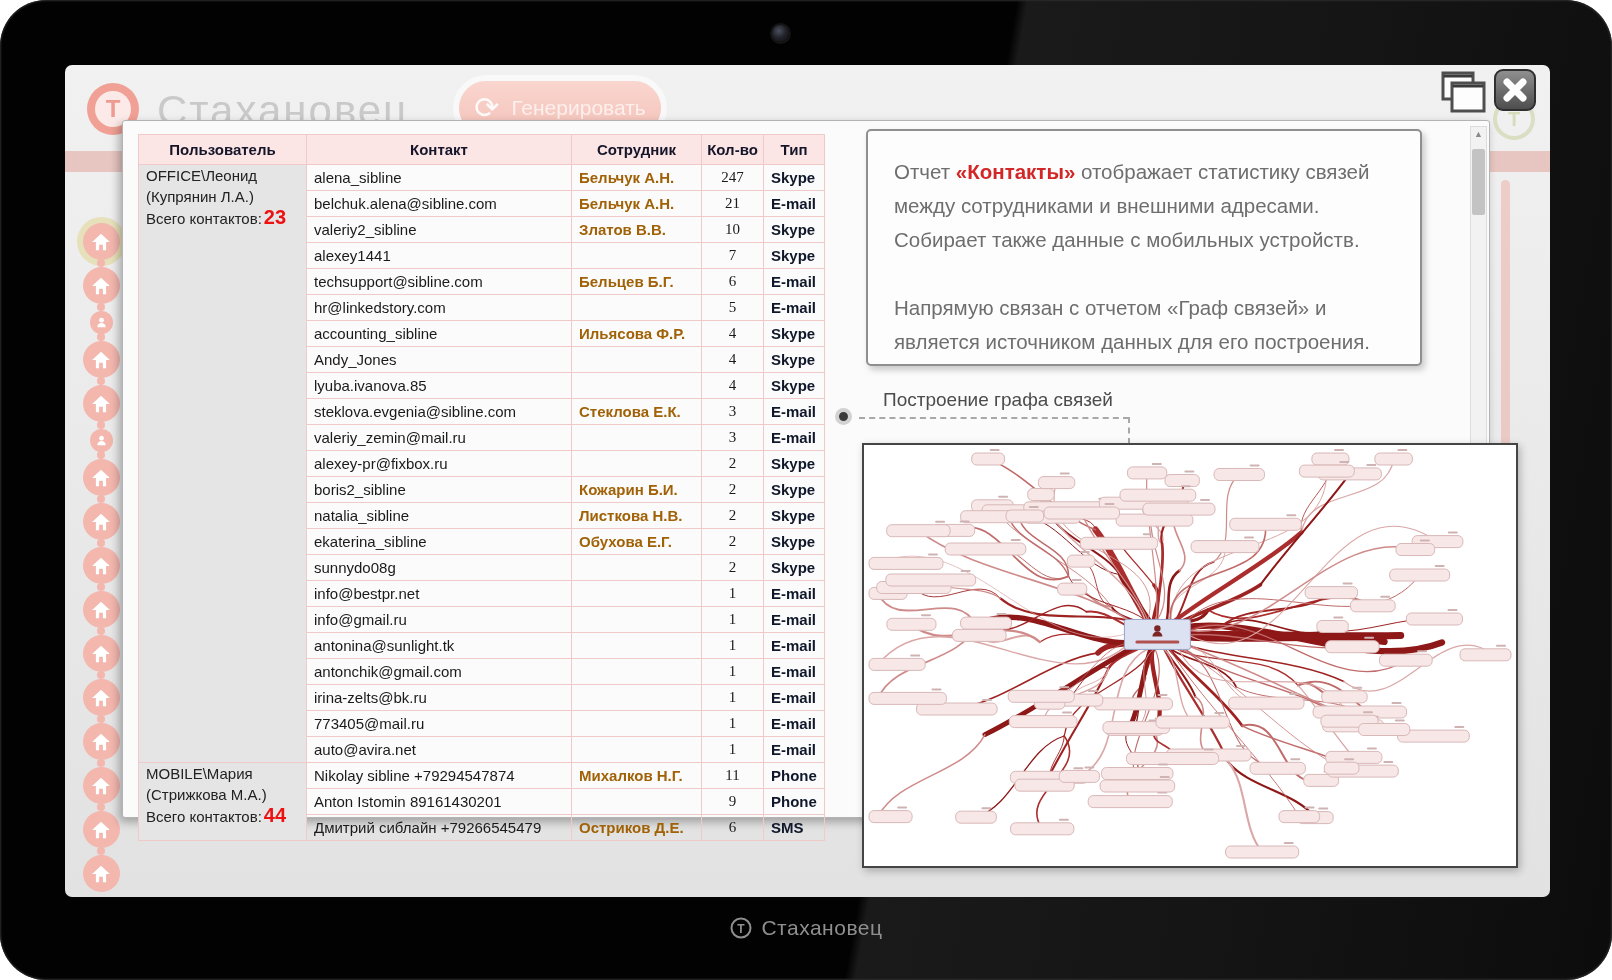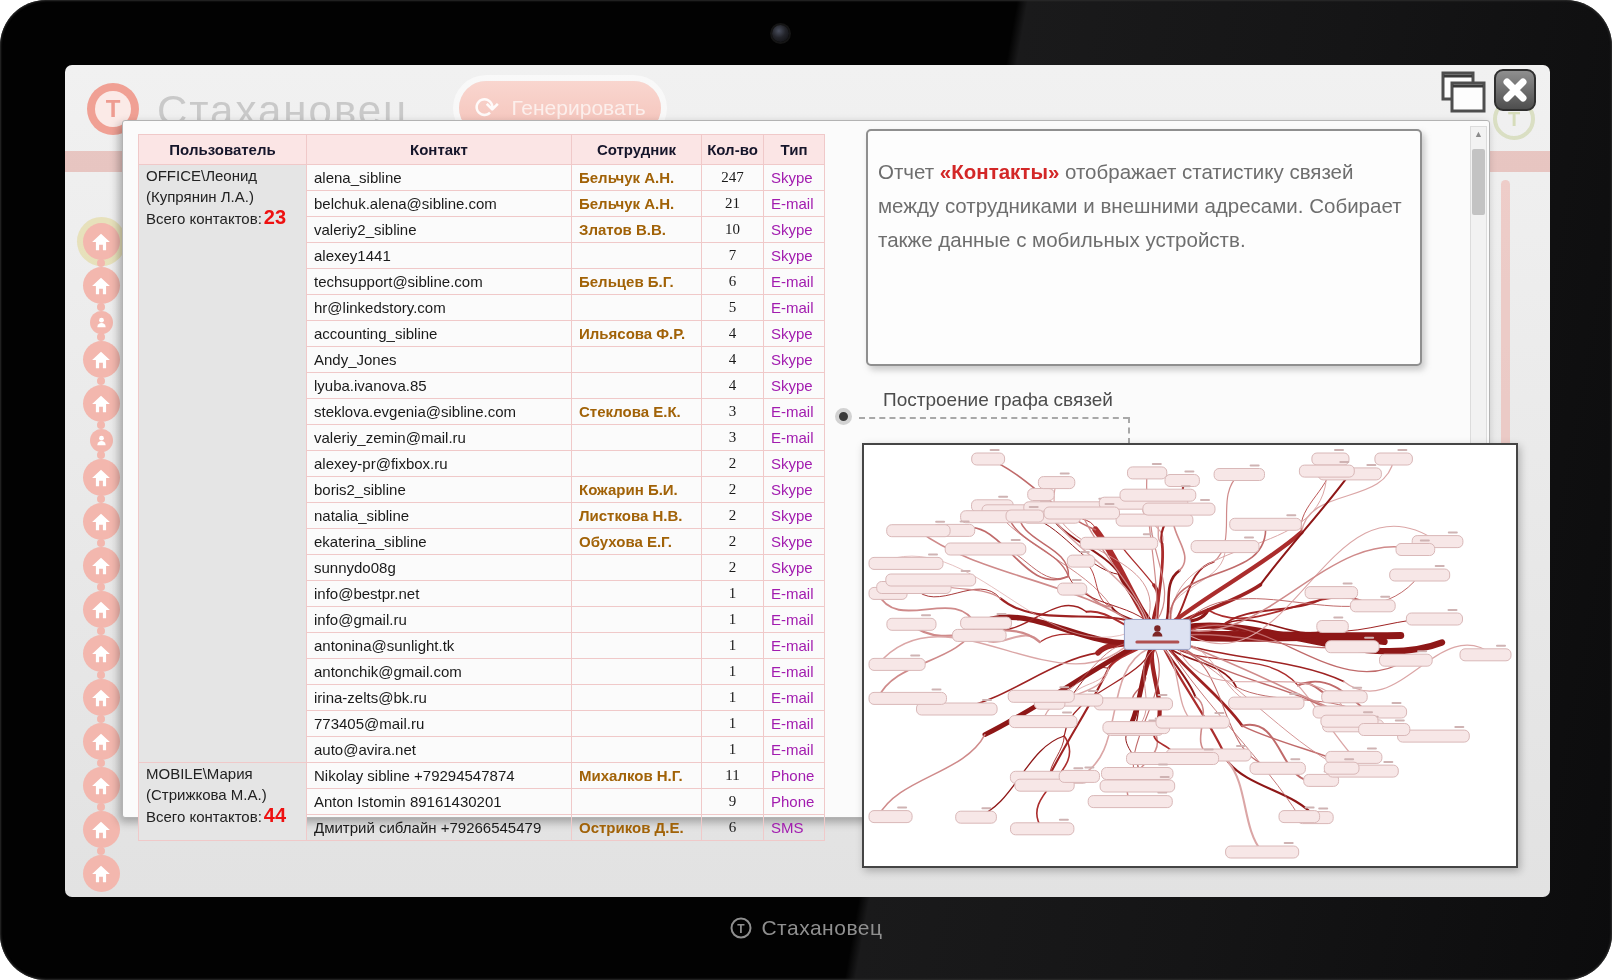--- a/index.html
+++ b/index.html
@@ -57,29 +57,29 @@
   .tblwrap{position:absolute;left:15px;top:13px;border-radius:6px;}
   table.contacts{border-collapse:collapse;table-layout:fixed;width:686px;font-size:15px;color:#1a1a1a;}
   table.contacts th,table.contacts td{border:1px solid #f0c9c9;overflow:hidden;white-space:nowrap;}
   table.contacts th{height:27px;background:#fbe5e5;color:#15152a;font-weight:bold;text-align:center;}
   table.contacts td{height:25px;padding:0 7px;}
   td.usercell{background:#e5e5e5;vertical-align:top;padding:4px 8px;line-height:21px;color:#222;}
   td.usercell .totalnum{display:inline;color:#ee1111;font-weight:bold;font-size:20px;margin-left:2px;}
   td.contact{}
   td.employee{font-weight:bold;color:#a16207;}
   td.count{text-align:center;padding:0 2px;font-family:Liberation Serif, serif;}
-  td.type{color:#a21caf;}
+  td.type{color:#0f172a;font-weight:bold;}
   
   .pscroll{position:absolute;left:1347px;top:5px;width:17px;height:688px;background:#f2f2f2;border:1px solid #dcdcdc;box-sizing:border-box;}
   .pscroll .arr{position:absolute;top:2px;left:0;right:0;text-align:center;font-size:9px;color:#8a8a8a;cursor:pointer;}
   .pscroll .thumb{position:absolute;left:1px;top:22px;width:13px;height:66px;background:#c3c3c3;border-radius:2px;cursor:pointer;}
   
   .infobox{position:absolute;left:743px;top:8px;width:556px;height:237px;background:#fdfdfd;
     border:2px solid #8f8f8f;border-radius:5px;box-sizing:border-box;
-    box-shadow:3px 4px 6px rgba(110,110,110,.35);padding:24px 10px;color:#6e6e6e;font-size:20.5px;line-height:34px;}
+    box-shadow:3px 4px 6px rgba(110,110,110,.35);padding:24px 26px;color:#6e6e6e;font-size:20.5px;line-height:34px;}
   .infobox .red{color:#d32727;font-weight:bold;}
   .infobox p{margin:0 0 34px 0;}
   .infobox p:last-child{margin:0;}
   
   .gcaption{position:absolute;left:760px;top:268px;font-size:19px;color:#4c4c4c;}
   .bullet{position:absolute;left:712px;top:287px;width:9px;height:9px;border-radius:50%;background:#3a3a3a;border:4px solid #d2d2d2;}
   .dash-h{position:absolute;left:736px;top:296px;width:270px;height:0;border-top:2px dashed #a8a8a8;}
   .dash-v{position:absolute;left:1005px;top:296px;width:0;height:27px;border-left:2px dashed #a8a8a8;}
   
   .graph-panel{position:absolute;left:797px;top:378px;width:656px;height:425px;background:#ffffff;
@@ -395,20 +395,21 @@
           </table>
         </div>
 
         <div class="pscroll">
           <div class="arr">▲</div>
           <div class="thumb"></div>
         </div>
 
         <div class="infobox">
           <p><span>Отчет </span><span class="red">«Контакты»</span><span> отображает статистику связей между сотрудниками и внешними адресами. Собирает также данные с мобильных устройств.</span></p>
+          <p>Напрямую связан с отчетом «Граф связей» и является источником данных для его построения.</p>
         </div>
 
         <div class="gcaption">Построение графа связей</div>
         <div class="bullet"></div>
         <div class="dash-h"></div>
         <div class="dash-v"></div>
       </div>
 
       <div class="graph-panel">
         <svg id="gsvg" width="652" height="421" viewBox="0 0 652 421">

